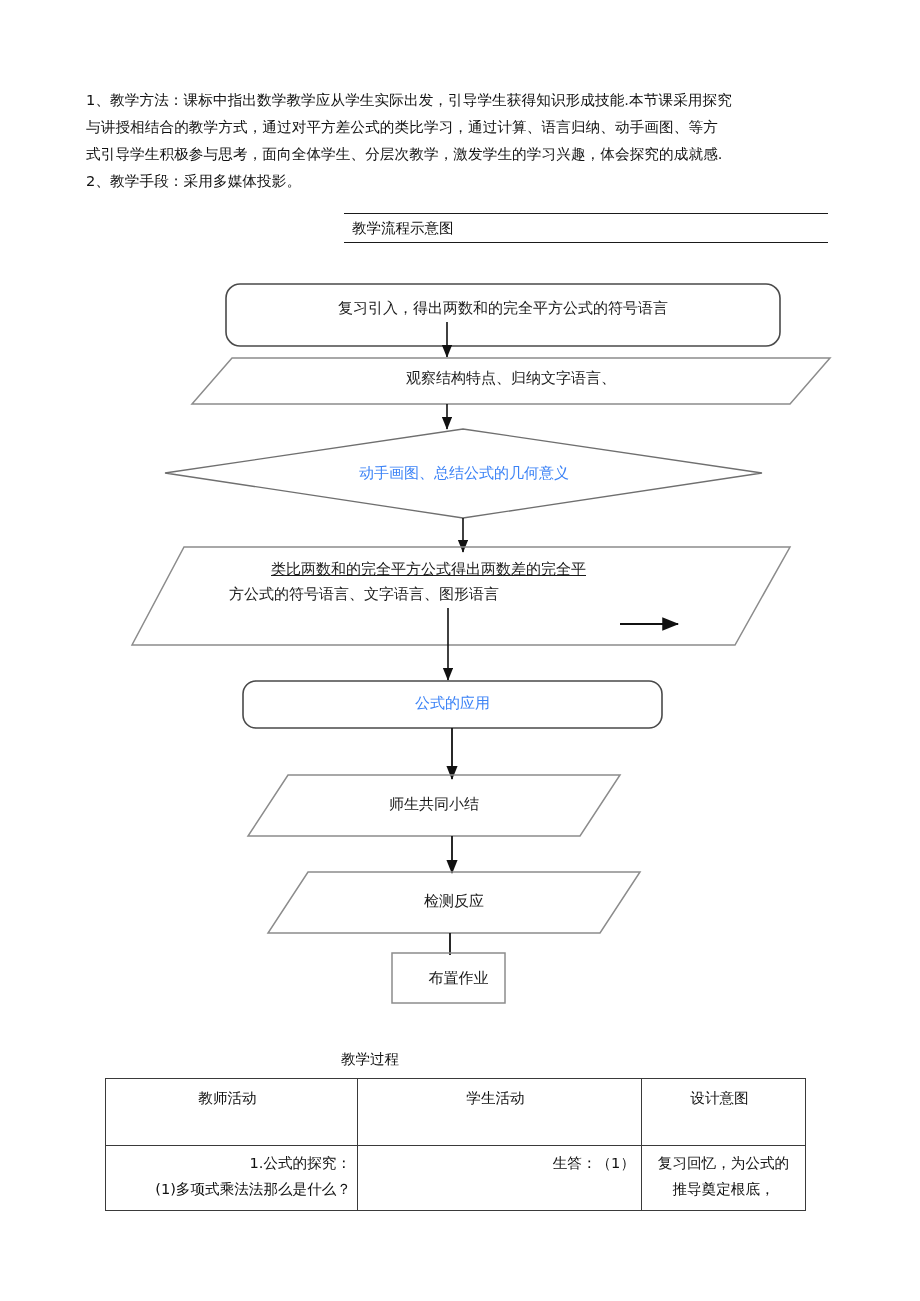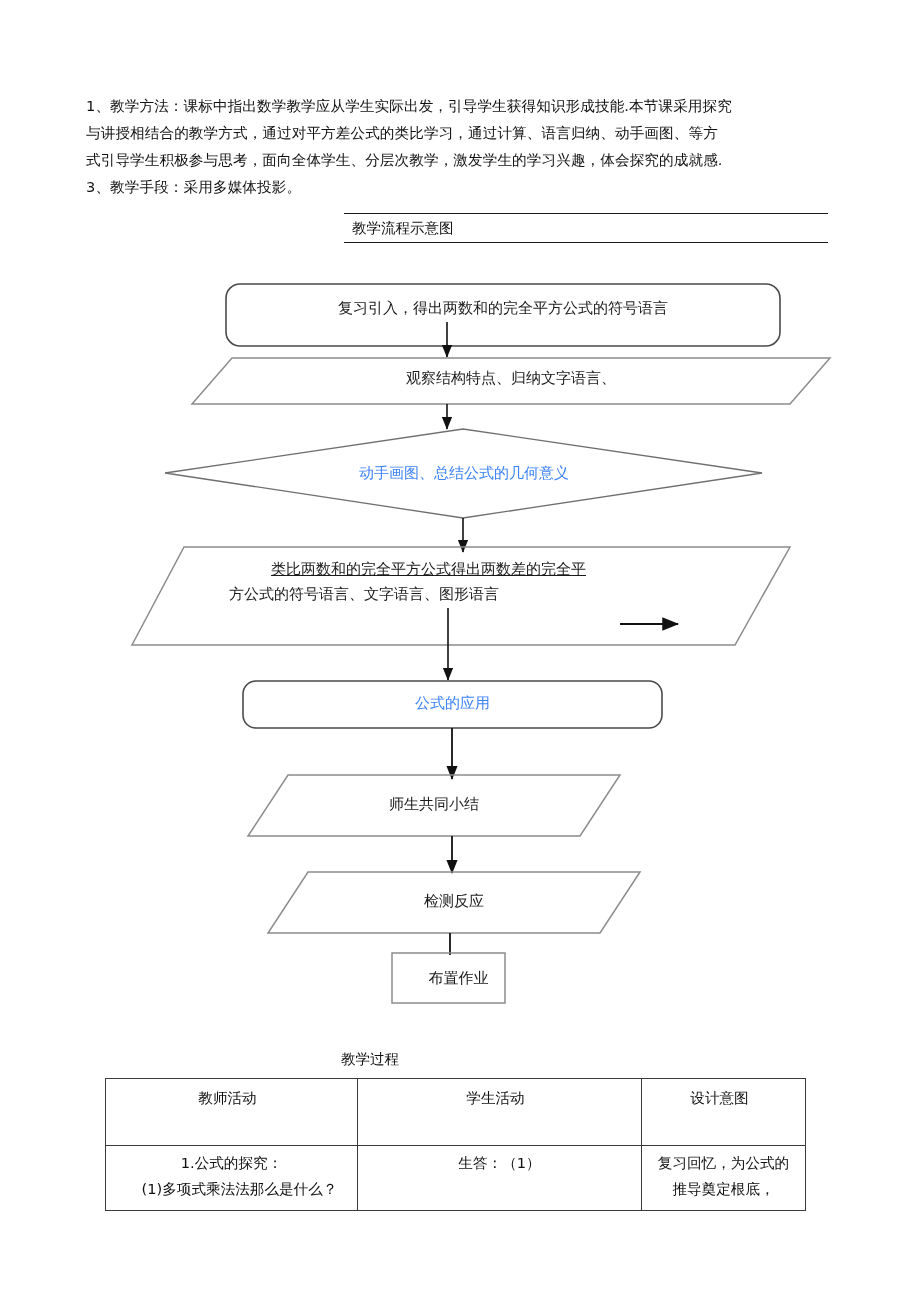--- a/index.html
+++ b/index.html
@@ -13,21 +13,21 @@
     position: relative;
     font-family: "DejaVu Sans", "Liberation Sans", sans-serif;
     color: #000000;
     overflow: hidden;
   }
 
   
   #intro-block {
     position: absolute;
     left: 86px;
-    top: 92px;
+    top: 86px;
     width: 752px;
     font-size: 14.6px;
     line-height: 27px;
     letter-spacing: 0.1px;
     color: #111;
   }
   #intro-block p {
     margin: 0;
   }
 
@@ -103,36 +103,36 @@
   }
   #process-table th {
     height: 46px;
     text-align: center;
     padding: 6px 12px 14px 4px;
   }
   #process-table td {
     padding: 4px 6px;
   }
   .cell-center { text-align: center; }
-  .cell-left { text-align: center; }
+  .cell-left { text-align: right; }
   .indent { display: inline-block; padding-left: 16px; }
   
   #process-table tbody tr.clipped td {
     height: 56px;
     overflow: hidden;
   }
 </style>
 </head>
 <body>
 
 <div id="intro-block">
   <p>1、教学方法：课标中指出数学教学应从学生实际出发，引导学生获得知识形成技能.本节课采用探究</p>
   <p>与讲授相结合的教学方式，通过对平方差公式的类比学习，通过计算、语言归纳、动手画图、等方</p>
   <p>式引导学生积极参与思考，面向全体学生、分层次教学，激发学生的学习兴趣，体会探究的成就感.</p>
-  <p>3、教学手段：采用多媒体投影。</p>
+  <p>2、教学手段：采用多媒体投影。</p>
 </div>
 
 <div id="flow-caption-wrap">
   <div id="flow-caption-rule-top"></div>
   <div id="flow-caption-text">教学流程示意图</div>
   <div id="flow-caption-rule-bottom"></div>
 </div>
 
 <div id="flowchart">
   <svg width="920" height="1030" viewBox="0 0 920 1030" xmlns="http://www.w3.org/2000/svg">

